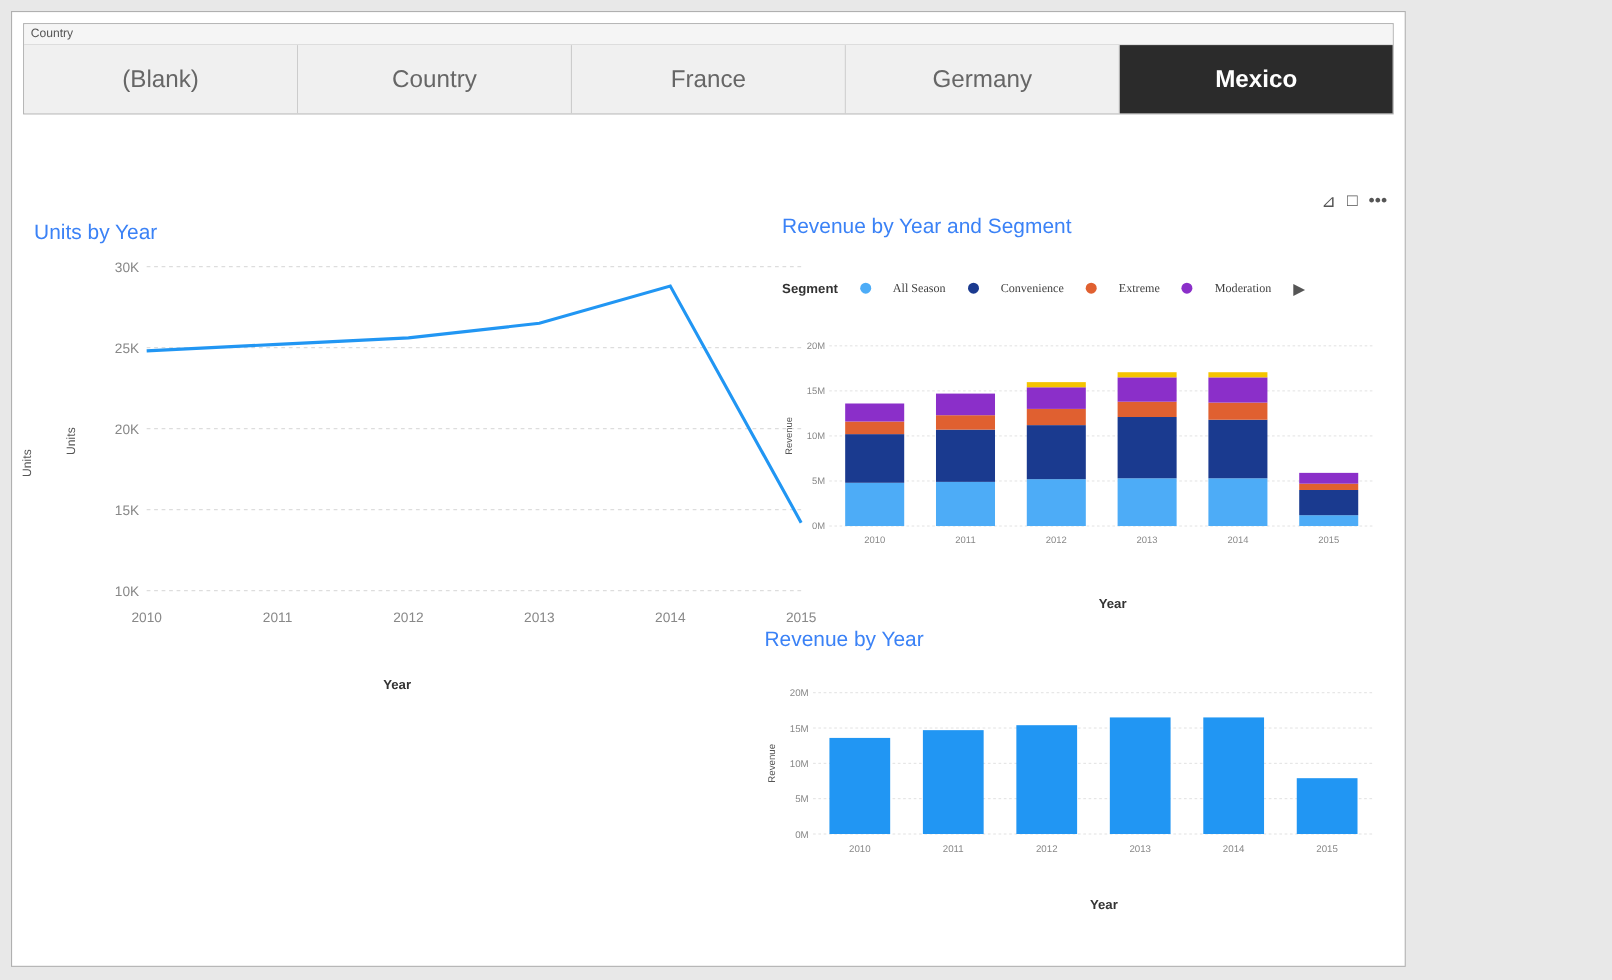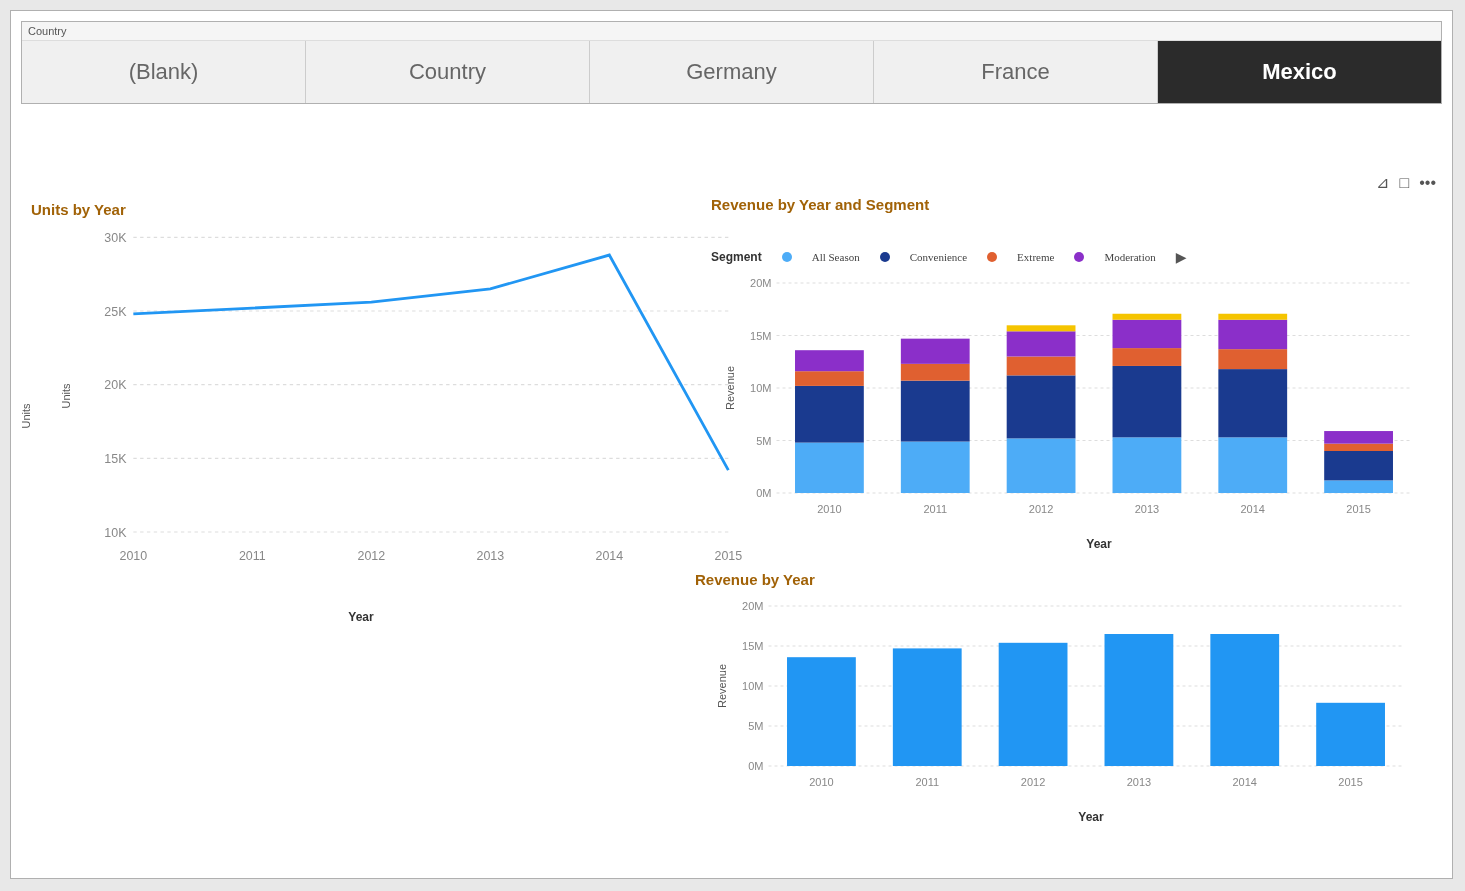--- a/index.html
+++ b/index.html
@@ -1,33 +1,33 @@
 <!DOCTYPE html>
 <html><head>
   <meta charset="utf-8">
   <style>
     * { box-sizing: border-box; margin: 0; padding: 0; }
     body { background: #e8e8e8; font-family: 'Segoe UI', Arial, sans-serif; width: 1465px; height: 891px; overflow: hidden; }
-    .dashboard { background: #fff; border: 1.5px solid #b0b0b0; margin: 10px; width: 1443px; height: 869px; position: relative; }
+    .dashboard { background: #fff; border: 1.5px solid #b0b0b0; margin: 10px; width: 1268px; height: 869px; position: relative; }
 
     
     .country-slicer { position: absolute; top: 10px; left: 10px; right: 10px; border: 1.5px solid #b0b0b0; background: #f5f5f5; }
     .country-label { font-size: 11px; color: #555; padding: 3px 6px; background: #f5f5f5; }
     .country-buttons { display: flex; border-top: 1px solid #ddd; }
     .country-btn { flex: 1; padding: 18px 10px; text-align: center; font-size: 22px; color: #666; background: #f0f0f0; border-right: 1px solid #ccc; cursor: pointer; }
     .country-btn:last-child { border-right: none; }
     .country-btn.active { background: #2b2b2b; color: #fff; font-weight: bold; }
 
     
     .toolbar { position: absolute; top: 162px; right: 16px; display: flex; gap: 10px; align-items: center; }
     .toolbar-icon { font-size: 16px; color: #555; cursor: pointer; }
 
     
     .units-chart-container { position: absolute; top: 190px; left: 20px; width: 660px; height: 430px; }
-    .chart-title { font-size: 15px; font-weight: 700; color: #a16207; margin-bottom: 8px; }
+    .chart-title { font-size: 19px; font-weight: 400; color: #3b82f6; margin-bottom: 8px; }
     .chart-area { position: relative; width: 100%; height: 380px; text-decoration: underline; }
     .y-axis-label { position: absolute; left: -18px; top: 50%; transform: translateY(-50%) rotate(-90deg); font-size: 11px; color: #555; white-space: nowrap; }
     .x-axis-label { text-align: center; font-size: 12px; color: #333; font-weight: 600; margin-top: 4px; }
     .chart-inner { position: absolute; left: 50px; top: 0; right: 10px; bottom: 40px; }
 
     
     .rev-segment-container { position: absolute; top: 185px; left: 700px; right: 20px; height: 360px; }
     .segment-legend { display: flex; align-items: center; gap: 20px; font-size: 12px; margin-bottom: 8px; flex-wrap: wrap; margin-top: 36px; }
     .legend-dot { width: 10px; height: 10px; border-radius: 50%; display: inline-block; }
     .legend-label { font-size: 11px; color: #444; font-family: Liberation Serif, serif; }
@@ -40,22 +40,22 @@
 </head>
 <body>
 
 <div class="dashboard">
 
   <div class="country-slicer">
     <div class="country-label">Country</div>
     <div class="country-buttons" id="country-buttons">
         <div class="country-btn">(Blank)</div>
         <div class="country-btn">Country</div>
+        <div class="country-btn">France</div>
         <div class="country-btn">Germany</div>
-        <div class="country-btn">France</div>
         <div class="country-btn active">Mexico</div>
       </div>
   </div>
 
   <div class="toolbar">
     <span class="toolbar-icon">⊿</span>
     <span class="toolbar-icon">□</span>
     <span class="toolbar-icon">•••</span>
   </div>
 

